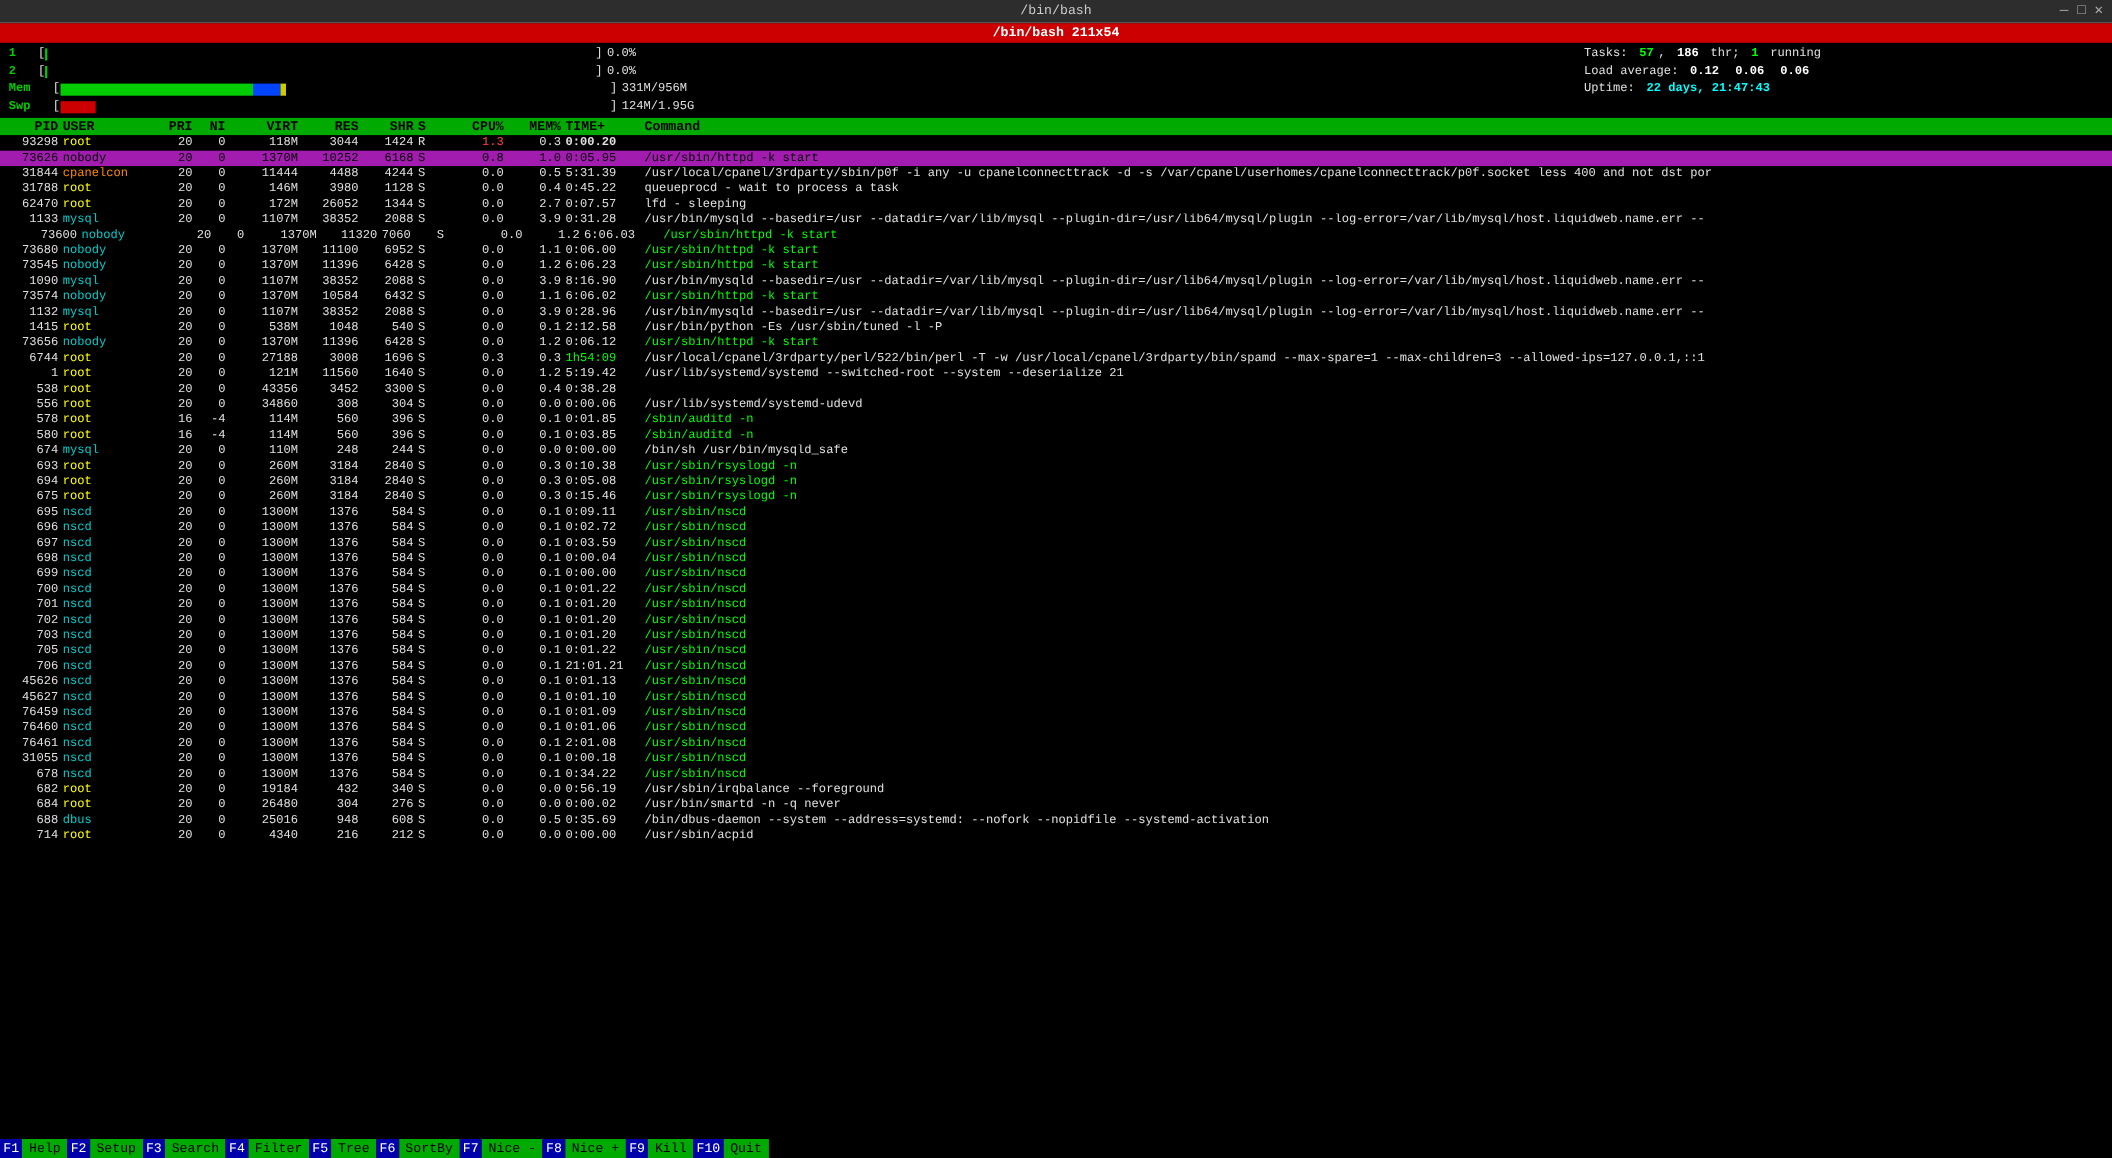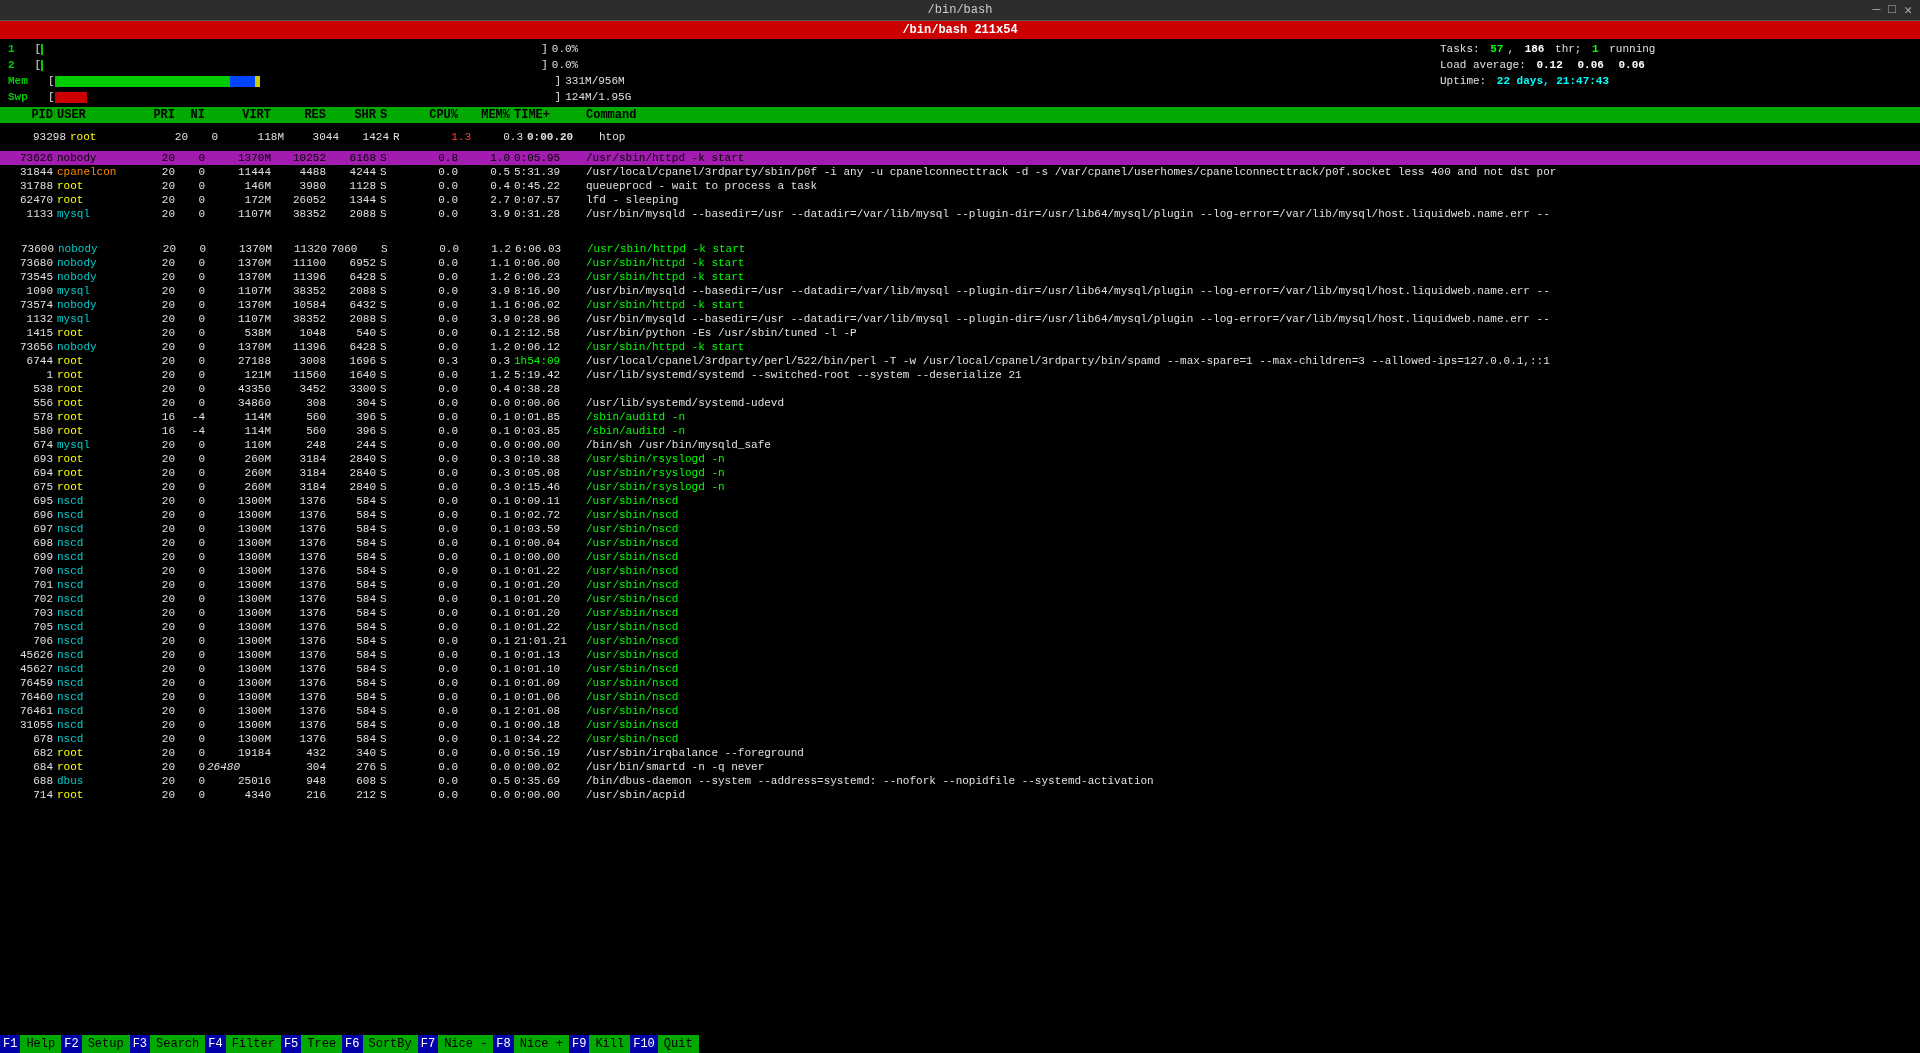--- a/index.html
+++ b/index.html
@@ -206,33 +206,32 @@
   <span style="text-align:right; padding-right:4px;">RES</span>
   <span style="text-align:right; padding-right:4px;">SHR</span>
   <span>S</span>
   <span style="text-align:right; padding-right:4px;">CPU%</span>
   <span style="text-align:right; padding-right:4px;">MEM%</span>
   <span>TIME+</span>
   <span>Command</span>
 </div>
 
 <div id="process-table" style="font-family: 'Courier New', monospace; font-size:11px; background:#000; overflow:hidden;">
-<div style="display: grid; grid-template-columns: 55px 85px 35px 30px 68px 55px 50px 30px 52px 52px 72px 1fr; height: 28px; padding: 0px 2px; align-items: center; white-space: nowrap; overflow: hidden; cursor: pointer; margin-left: 13px;">
+<div style="display: grid; grid-template-columns: 55px 85px 35px 30px 68px 55px 50px 30px 52px 52px 72px 1fr; height: 14px; padding: 0px 2px; align-items: center; white-space: nowrap; overflow: hidden; cursor: pointer;">
       <span style="text-align:right; display:block; padding-right:4px; color:#e0e0e0;">93298</span>
       <span style="color:#ffff00;">root</span>
       <span style="text-align:right; display:block; padding-right:2px; color:#e0e0e0;">20</span>
       <span style="text-align:right; display:block; padding-right:2px; color:#e0e0e0;">0</span>
       <span style="text-align:right; display:block; padding-right:4px; color:#e0e0e0;">118M</span>
       <span style="text-align:right; display:block; padding-right:4px; color:#e0e0e0;">3044</span>
       <span style="text-align:right; display:block; padding-right:4px; color:#e0e0e0;">1424</span>
       <span style="color:#e0e0e0;">R</span>
       <span style="text-align:right; display:block; padding-right:4px; color:#ff4444;">1.3</span>
       <span style="text-align:right; display:block; padding-right:4px; color:#e0e0e0;">0.3</span>
       <span style="color:#e0e0e0;font-weight:bold;">0:00.20</span>
-      <span style="color:#e0e0e0; overflow:hidden; display:block; white-space:nowrap;">htop</span>
     </div>
     <div style="display: grid; grid-template-columns: 55px 85px 35px 30px 68px 55px 50px 30px 52px 52px 72px 1fr; height: 14px; padding: 0px 2px; align-items: center; white-space: nowrap; overflow: hidden; cursor: pointer; background: #a21caf; color: rgb(0, 0, 0);">
       <span style="text-align:right; display:block; padding-right:4px; color:#000;">73626</span>
       <span style="color:#000;">nobody</span>
       <span style="text-align:right; display:block; padding-right:2px; color:#000;">20</span>
       <span style="text-align:right; display:block; padding-right:2px; color:#000;">0</span>
       <span style="text-align:right; display:block; padding-right:4px; color:#000;">1370M</span>
       <span style="text-align:right; display:block; padding-right:4px; color:#000;">10252</span>
       <span style="text-align:right; display:block; padding-right:4px; color:#000;">6168</span>
       <span style="color:#000;">S</span>
@@ -290,21 +289,21 @@
       <span style="text-align:right; display:block; padding-right:2px; color:#e0e0e0;">0</span>
       <span style="text-align:right; display:block; padding-right:4px; color:#e0e0e0;">1107M</span>
       <span style="text-align:right; display:block; padding-right:4px; color:#e0e0e0;">38352</span>
       <span style="text-align:right; display:block; padding-right:4px; color:#e0e0e0;">2088</span>
       <span style="color:#e0e0e0;">S</span>
       <span style="text-align:right; display:block; padding-right:4px; color:#e0e0e0;">0.0</span>
       <span style="text-align:right; display:block; padding-right:4px; color:#e0e0e0;">3.9</span>
       <span style="color:#e0e0e0;">0:31.28</span>
       <span style="color:#e0e0e0; overflow:hidden; display:block; white-space:nowrap;">/usr/bin/mysqld --basedir=/usr --datadir=/var/lib/mysql --plugin-dir=/usr/lib64/mysql/plugin --log-error=/var/lib/mysql/host.liquidweb.name.err --</span>
     </div>
-    <div style="display: grid; grid-template-columns: 55px 85px 35px 30px 68px 55px 50px 30px 52px 52px 72px 1fr; height: 14px; padding: 0px 3px; align-items: center; white-space: nowrap; overflow: hidden; cursor: pointer; margin-top: 21px;">
+    <div style="display: grid; grid-template-columns: 55px 85px 35px 30px 68px 55px 50px 30px 52px 52px 72px 1fr; height: 14px; padding: 0px 19px; align-items: center; white-space: nowrap; overflow: hidden; cursor: pointer;">
       <span style="text-align:right; display:block; padding-right:4px; color:#e0e0e0;">73600</span>
       <span style="color:#00cccc;">nobody</span>
       <span style="text-align:right; display:block; padding-right:2px; color:#e0e0e0;">20</span>
       <span style="text-align:right; display:block; padding-right:2px; color:#e0e0e0;">0</span>
       <span style="text-align:right; display:block; padding-right:4px; color:#e0e0e0;">1370M</span>
       <span style="text-align:right; display:block; padding-right:4px; color:#e0e0e0;">11320</span>
       <span style="display:block; padding-right:4px; color:#e0e0e0;">7060</span>
       <span style="color:#e0e0e0;">S</span>
       <span style="text-align:right; display:block; padding-right:4px; color:#e0e0e0;">0.0</span>
       <span style="text-align:right; display:block; padding-right:4px; color:#e0e0e0;">1.2</span>
@@ -812,21 +811,21 @@
       <span style="text-align:right; display:block; padding-right:4px; color:#e0e0e0;">0.0</span>
       <span style="text-align:right; display:block; padding-right:4px; color:#e0e0e0;">0.0</span>
       <span style="color:#e0e0e0;">0:56.19</span>
       <span style="color:#e0e0e0; overflow:hidden; display:block; white-space:nowrap;">/usr/sbin/irqbalance --foreground</span>
     </div>
     <div style="display: grid; grid-template-columns: 55px 85px 35px 30px 68px 55px 50px 30px 52px 52px 72px 1fr; height: 14px; padding: 0px 2px; align-items: center; white-space: nowrap; overflow: hidden; cursor: pointer;">
       <span style="text-align:right; display:block; padding-right:4px; color:#e0e0e0;">684</span>
       <span style="color:#ffff00;">root</span>
       <span style="text-align:right; display:block; padding-right:2px; color:#e0e0e0;">20</span>
       <span style="text-align:right; display:block; padding-right:2px; color:#e0e0e0;">0</span>
-      <span style="text-align:left; display:block; padding-right:4px; color:#e0e0e0;font-style:italic;">26480</span>
+      <span style="text-align:right; display:block; padding-right:4px; color:#e0e0e0;">26480</span>
       <span style="text-align:right; display:block; padding-right:4px; color:#e0e0e0;">304</span>
       <span style="text-align:right; display:block; padding-right:4px; color:#e0e0e0;">276</span>
       <span style="color:#e0e0e0;">S</span>
       <span style="text-align:right; display:block; padding-right:4px; color:#e0e0e0;">0.0</span>
       <span style="text-align:right; display:block; padding-right:4px; color:#e0e0e0;">0.0</span>
       <span style="color:#e0e0e0;">0:00.02</span>
       <span style="color:#e0e0e0; overflow:hidden; display:block; white-space:nowrap;">/usr/bin/smartd -n -q never</span>
     </div>
     <div style="display: grid; grid-template-columns: 55px 85px 35px 30px 68px 55px 50px 30px 52px 52px 72px 1fr; height: 14px; padding: 0px 2px; align-items: center; white-space: nowrap; overflow: hidden; cursor: pointer;">
       <span style="text-align:right; display:block; padding-right:4px; color:#e0e0e0;">688</span>

